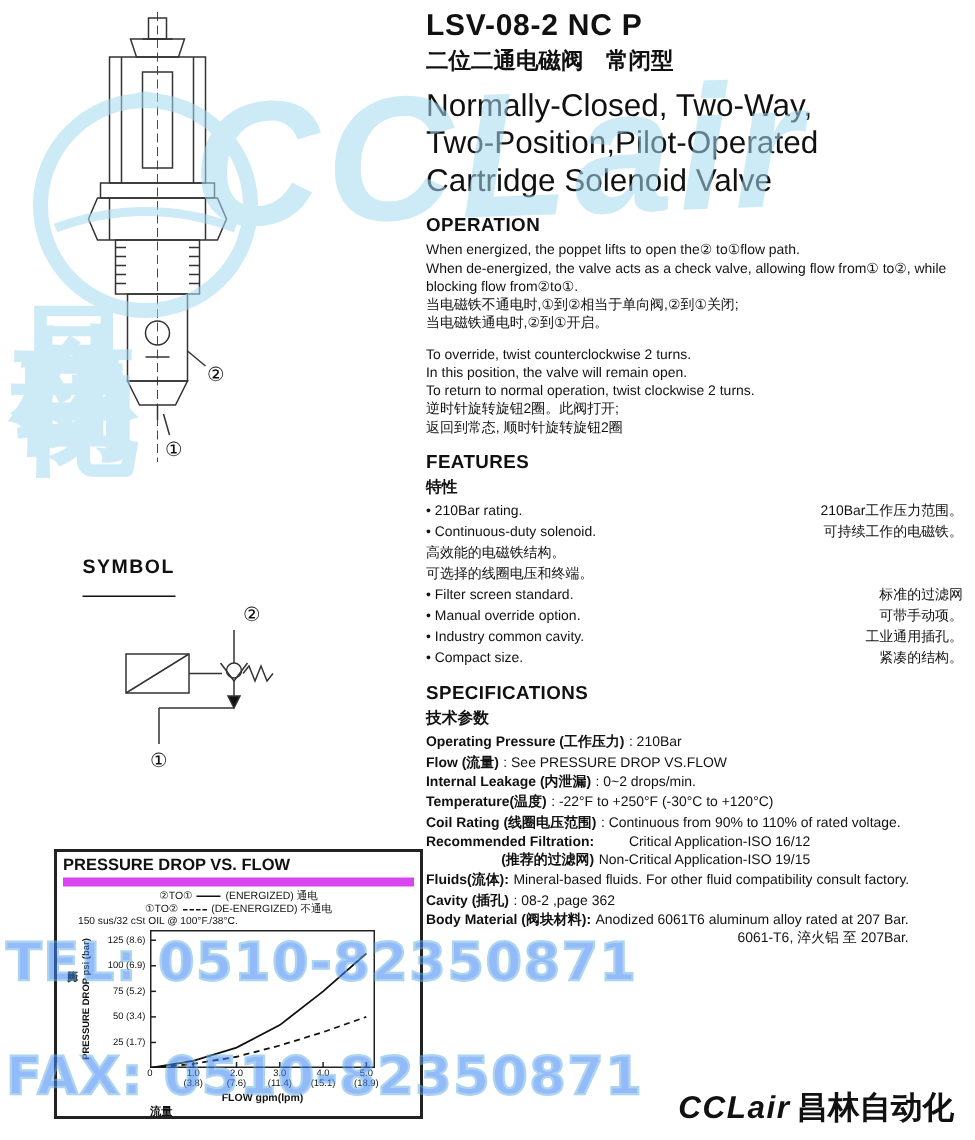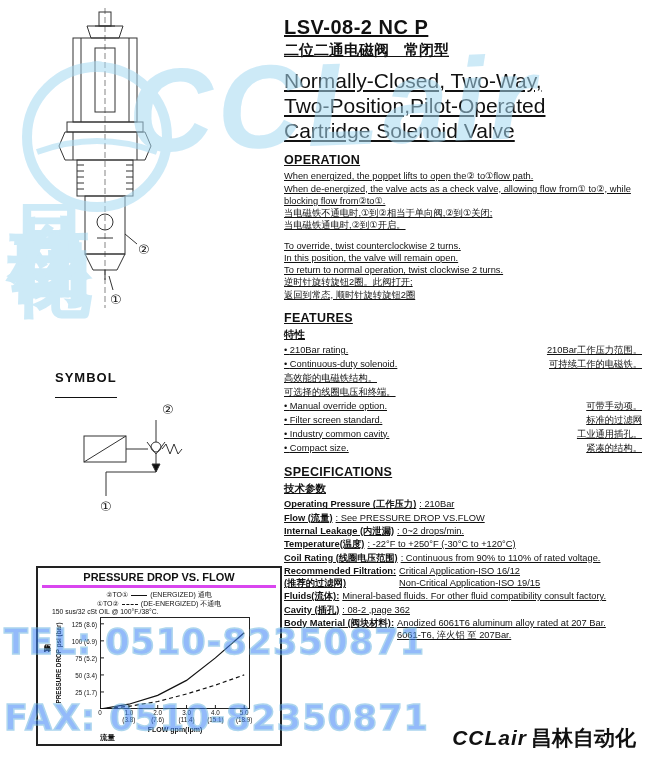--- a/index.html
+++ b/index.html
@@ -1,43 +1,43 @@
 <!DOCTYPE html>
 <html><head>
 <meta charset="utf-8">
 <style>
   * { margin:0; padding:0; box-sizing:border-box; }
   html,body { background:#fff; }
   body { width:650px; height:760px; font-family:"Liberation Sans","DejaVu Sans",sans-serif; color:#111; }
   #page { position:relative; width:650px; height:760px; overflow:hidden; background:#fff; }
 
   
-  #right-col { position:absolute; left:284px; top:16px; width:358px; z-index:1;text-decoration:underline; }
+  #right-col { position:absolute; left:284px; top:6px; width:358px; z-index:1; }
   .model-title { font-size:20px; font-weight:bold; letter-spacing:.5px; }
   .title-cn { font-size:15px; font-weight:bold; margin-top:2px; }
   .subtitle-en { font-size:21px; margin-top:9px; line-height:1.18; white-space:pre-line; }
   .sec-heading { font-size:12.5px; font-weight:bold; margin-top:10px; margin-bottom:3px; letter-spacing:.3px; }
   .sec-heading-cn { font-size:10.5px; font-weight:bold; margin-bottom:2px; }
   .op-para { font-size:9.3px; line-height:1.32; }
   .op-gap { height:8px; }
   .feature-row { display:flex; justify-content:space-between; font-size:9.3px; line-height:1.5; }
   .feature-en::before { content:"• "; }
   .feature-cn { text-align:right; }
-  .spec-row { display:flex; font-size:9.3px; line-height:1.32; margin-bottom:1px; }
+  .spec-row { display:flex; font-size:9.3px; line-height:1.32; margin-bottom:1px;text-align:right; }
   .spec-label { font-weight:bold; white-space:pre-line; flex:0 0 auto; max-width:175px; }
   .spec-value { white-space:pre-line; margin-left:3px; }
 
   
   #valve-drawing { position:absolute; left:25px; top:8px; z-index:1; }
   #symbol-heading { position:absolute; left:55px; top:370px; font-size:13px; font-weight:bold; letter-spacing:1px; border-bottom:1px solid #111; padding-bottom:12px; z-index:1; }
   #symbol-svg { position:absolute; left:66px; top:398px; z-index:1; }
 
   
   #chart-box { position:absolute; left:36px; top:566px; width:246px; height:180px; border:2px solid #222; background:#fff; padding:3px 4px; z-index:1; }
-  .chart-title { text-align:center; font-weight:bold; font-size:11px; border-bottom:3px solid #d946ef; padding-bottom:2px; margin-bottom:2px; }
+  .chart-title { text-align:left; font-weight:bold; font-size:11px; border-bottom:6px solid #d946ef; padding-bottom:2px; margin-bottom:2px; }
   .legend-row { font-size:7px; text-align:center; line-height:1.3; white-space:nowrap; }
   .leg-line { display:inline-block; width:16px; border-top:1.5px solid #111; vertical-align:middle; margin:0 3px; }
   .leg-line.dashed { border-top-style:dashed; }
   .oil-note { font-size:6.8px; margin-left:10px; text-align:left; }
   .chart-region { display:flex; margin-top:2px; }
   .ylab-cn-col { width:10px; position:relative; }
   .ylab-cn { position:absolute; top:22px; left:0; writing-mode:vertical-rl; font-size:7px; font-weight:bold; }
   .ylab-en-col { width:12px; position:relative; }
   .ylab-en { position:absolute; top:50%; left:50%; transform:translate(-50%,-50%) rotate(-90deg); white-space:nowrap; font-size:6.3px; font-weight:bold; }
   #y-ticks { position:relative; width:36px; height:92px; }
@@ -212,26 +212,26 @@
         <span class="feature-en">Continuous-duty solenoid.</span>
         <span class="feature-cn">可持续工作的电磁铁。</span>
       </div>
     <div class="feature-row">
         <span class="feature-cn">高效能的电磁铁结构。</span>
       </div>
     <div class="feature-row">
         <span class="feature-cn">可选择的线圈电压和终端。</span>
       </div>
     <div class="feature-row">
+        <span class="feature-en">Filter screen standard.</span>
+        <span class="feature-cn">标准的过滤网</span>
+      </div>
+    <div class="feature-row">
         <span class="feature-en">Manual override option.</span>
         <span class="feature-cn">可带手动项。</span>
-      </div>
-    <div class="feature-row">
-        <span class="feature-en">Filter screen standard.</span>
-        <span class="feature-cn">标准的过滤网</span>
       </div>
     <div class="feature-row">
         <span class="feature-en">Industry common cavity.</span>
         <span class="feature-cn">工业通用插孔。</span>
       </div>
     <div class="feature-row">
         <span class="feature-en">Compact size.</span>
         <span class="feature-cn">紧凑的结构。</span>
       </div>
 

